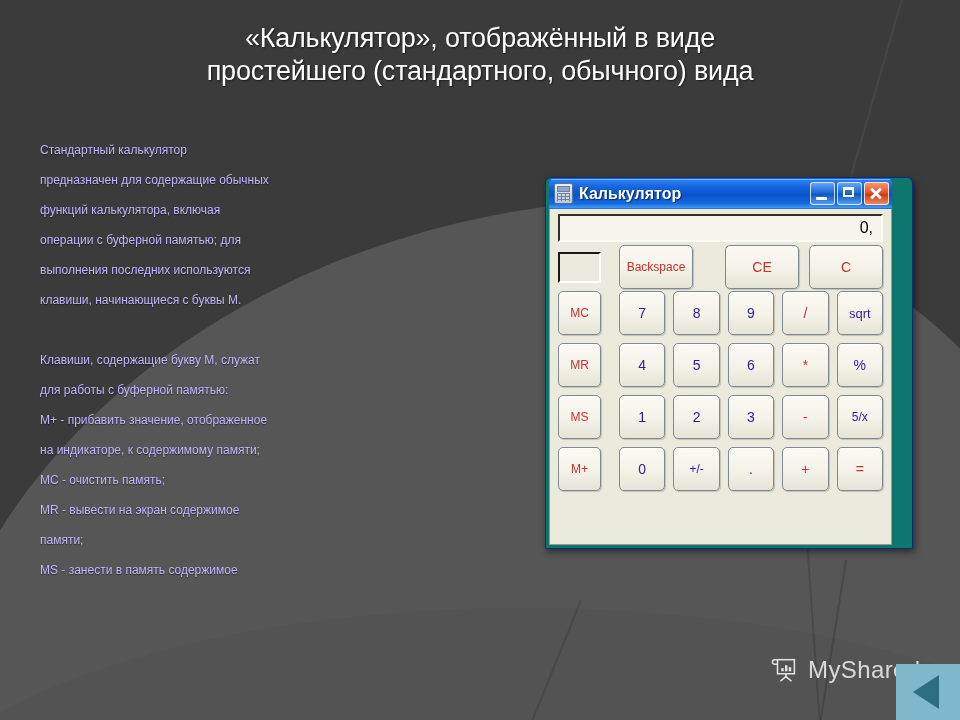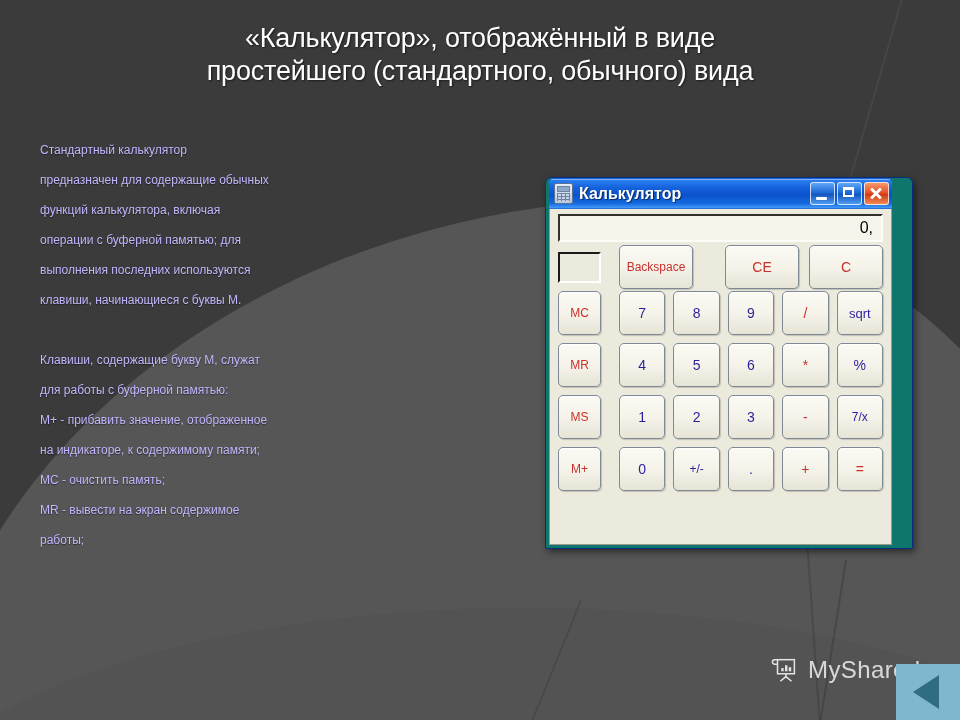--- a/index.html
+++ b/index.html
@@ -362,21 +362,22 @@
         <div class="line">выполнения последних используются</div>
         <div class="line">клавиши, начинающиеся с буквы М.</div>
       </div>
       <div class="para">
         <div class="line">Клавиши, содержащие букву М, служат</div>
         <div class="line">для работы с буферной памятью:</div>
         <div class="line">М+ - прибавить значение, отображенное</div>
         <div class="line">на индикаторе, к содержимому памяти;</div>
         <div class="line">МС - очистить память;</div>
         <div class="line">МR - вывести на экран содержимое</div>
-        <div class="line">работы;</div>
+        <div class="line">памяти;</div>
+        <div class="line">МS - занести в память содержимое</div>
       </div>
     </div>
 
   <div id="calc-window">
 
     <div id="titlebar">
       <span class="calc-icon"></span>
       <span id="titlebar-text">Калькулятор</span>
       <span class="winbtns">
         <span class="winbtn min"></span>
@@ -417,21 +418,21 @@
             <div class="btn blue tiny">sqrt</div>
             <div class="btn blue">4</div>
             <div class="btn blue">5</div>
             <div class="btn blue">6</div>
             <div class="btn red">*</div>
             <div class="btn blue">%</div>
             <div class="btn blue">1</div>
             <div class="btn blue">2</div>
             <div class="btn blue">3</div>
             <div class="btn red">-</div>
-            <div class="btn blue small">7/x</div>
+            <div class="btn blue small">5/x</div>
             <div class="btn blue">0</div>
             <div class="btn blue small">+/-</div>
             <div class="btn blue">.</div>
             <div class="btn red">+</div>
             <div class="btn red">=</div>
           </div>
       </div>
 
     </div>
   </div>

